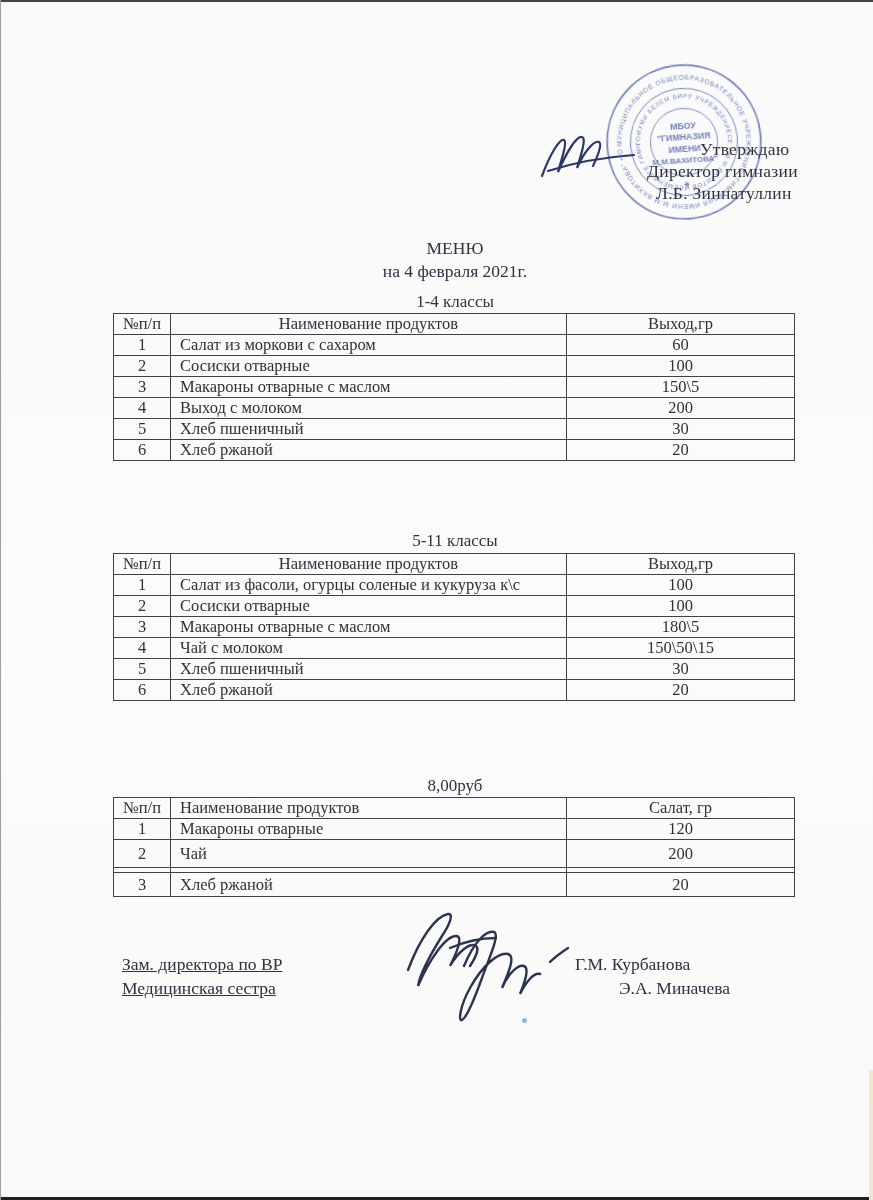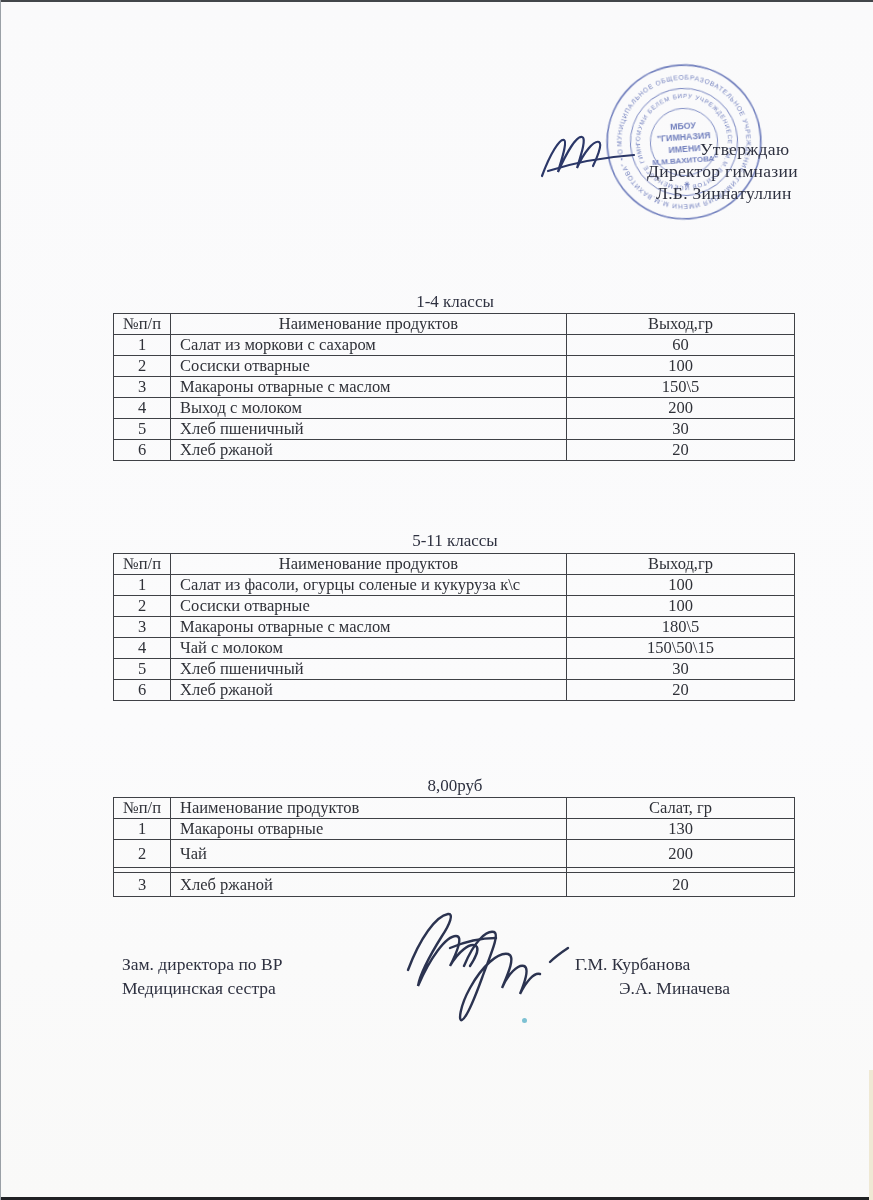--- a/index.html
+++ b/index.html
@@ -56,21 +56,21 @@
   .c3{flex:1;text-align:center;}
   .hdr .c2{text-align:center;padding-left:0;}
   .t3 .hdr .c2{text-align:left;padding-left:9px;}
   .t3 .row-tall{height:27px;}
   .t3 .row-tall .cell{line-height:27px;}
   .t3 .row-last{height:23px;}
   .t3 .row-last .cell{line-height:23px;}
   .t3 .spacer{height:4px;}
 
   
-  .footer-role{position:absolute;left:122px;font-size:17.5px;color:#2e3140;}
+  .footer-role{position:absolute;left:122px;font-size:17.5px;color:#2e3140;text-decoration:underline;}
   .role-1{top:954px;}
   .role-2{top:978px;}
   .footer-name{position:absolute;left:575px;font-size:17.5px;color:#2e3140;}
   .name-1{top:954px;}
   .name-2{top:978px;margin-left:44px;}
 
   .speck-dot{position:absolute;left:522px;top:1018px;width:5px;height:5px;border-radius:50%;
     background:#53aec6;opacity:.75;}
 </style>
 </head>
@@ -116,20 +116,24 @@
     <g fill="none" stroke="#2b3768" stroke-width="2.2" stroke-linecap="round">
       <path d="M6,52 C14,30 24,14 28,16 C32,18 24,40 22,48 C30,30 40,12 46,13 C51,14 44,34 41,44 C48,28 58,16 63,18 C67,20 60,36 57,42"></path>
       <path d="M12,47 C40,38 70,33 98,31"></path>
     </g>
   </svg>
 
   <div class="approval-line approval-1">Утверждаю</div>
   <div class="approval-line approval-2">Директор гимназии</div>
   <div class="approval-line approval-3">Л.Б. Зиннатуллин</div>
 
+  <div class="title-block">
+    <div>МЕНЮ</div>
+    <div>на 4 февраля 2021г.</div>
+  </div>
 
   <div class="caption cap-1">1-4 классы</div>
   <div class="menu-table t1">
     <div class="row hdr">
       <div class="cell c1">№п/п</div>
       <div class="cell c2">Наименование продуктов</div>
       <div class="cell c3">Выход,гр</div>
     </div>
     <div class="row">
       <div class="cell c1">1</div>
@@ -205,21 +209,21 @@
   <div class="caption cap-3">8,00руб</div>
   <div class="menu-table t3">
     <div class="row hdr">
       <div class="cell c1">№п/п</div>
       <div class="cell c2">Наименование продуктов</div>
       <div class="cell c3">Салат, гр</div>
     </div>
     <div class="row">
       <div class="cell c1">1</div>
       <div class="cell c2">Макароны отварные</div>
-      <div class="cell c3">130</div>
+      <div class="cell c3">120</div>
     </div>
     <div class="row row-tall">
       <div class="cell c1">2</div>
       <div class="cell c2">Чай</div>
       <div class="cell c3">200</div>
     </div>
     <div class="row spacer">
       <div class="cell c1"></div>
       <div class="cell c2"></div>
       <div class="cell c3"></div>

